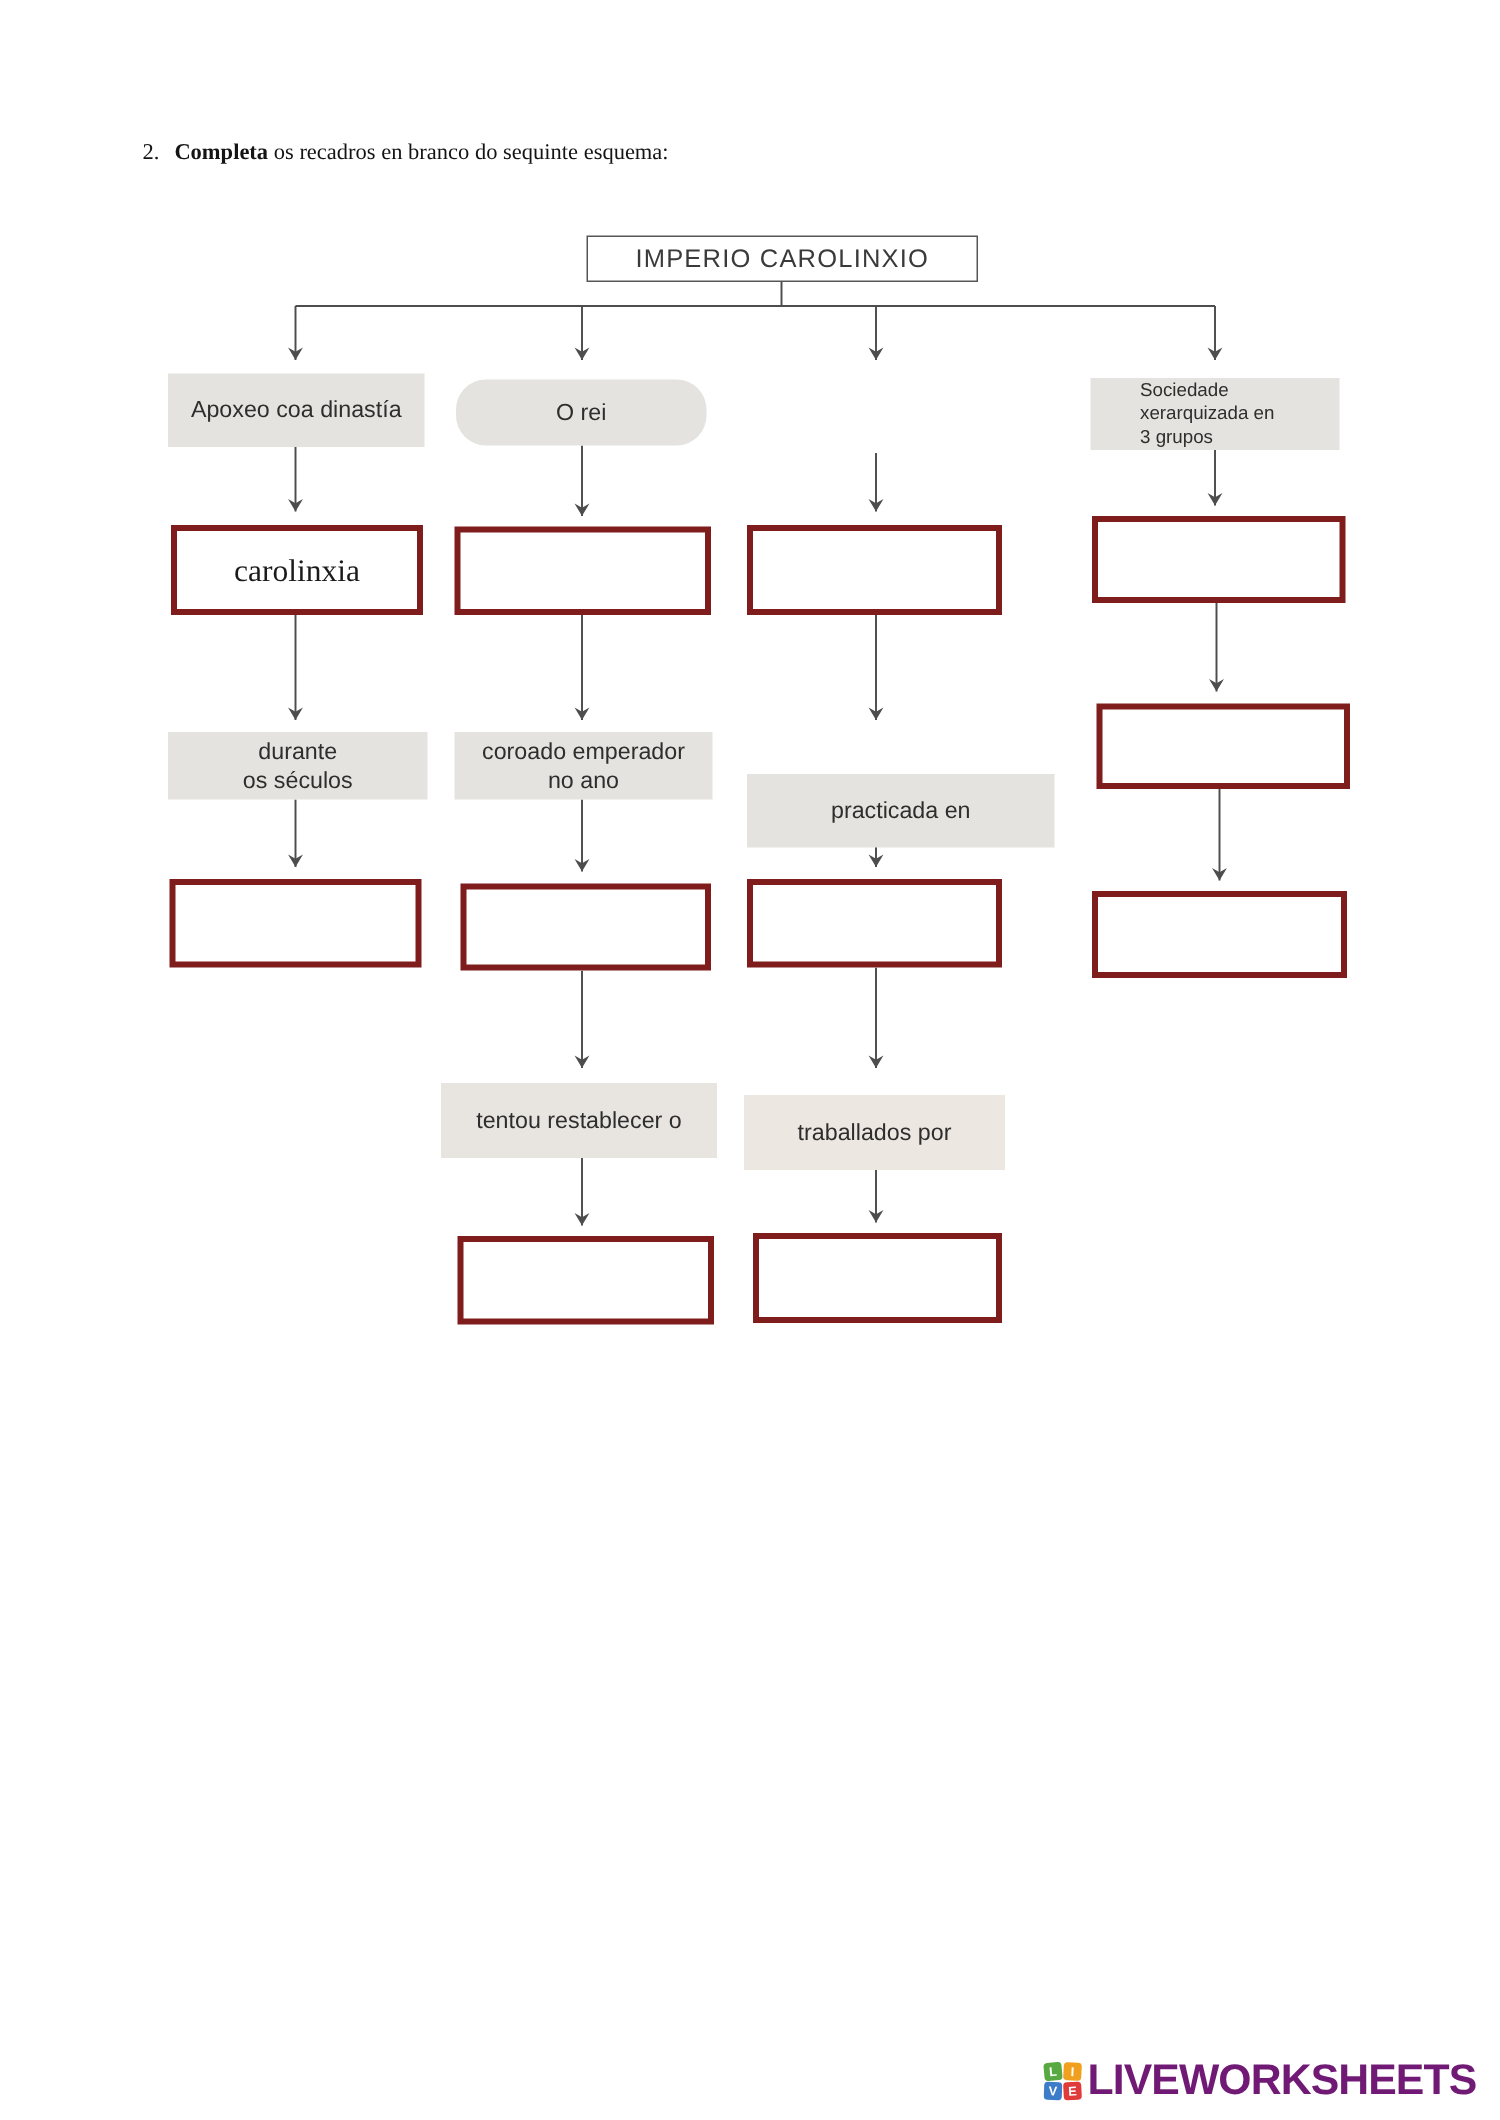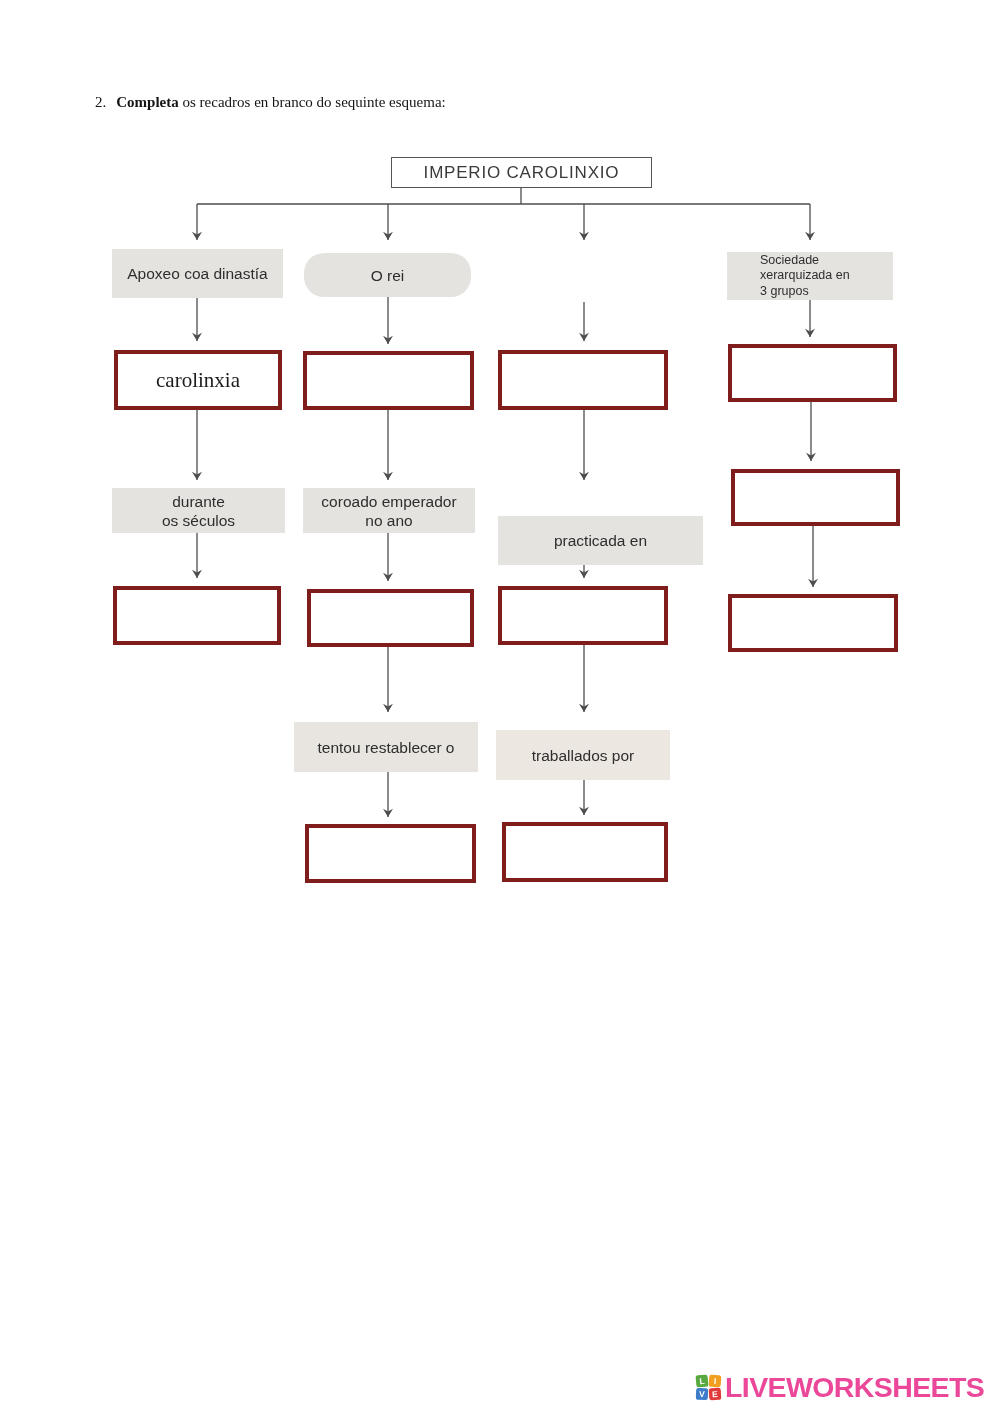--- a/index.html
+++ b/index.html
@@ -21,21 +21,21 @@
   .answer-box .ans-text{font-family:"Liberation Serif","DejaVu Serif",serif;font-size:21px;color:#1b1b1b;}
   .root-box{background:#ffffff;border:1.5px solid #565656;font-size:17px;letter-spacing:0.8px;color:#3a3a3a;}
   .logo{position:absolute;left:696px;top:1373px;display:flex;align-items:center;gap:2px;}
   .logo-grid{display:grid;grid-template-columns:12px 12px;grid-template-rows:12px 12px;gap:1px;margin-right:2px;}
   .sq{width:12px;height:12px;border-radius:2.5px;color:#fff;font-size:8.5px;font-weight:bold;
       display:flex;align-items:center;justify-content:center;line-height:1;}
   .sq-l{background:#58a942;transform:rotate(-5deg);}
   .sq-i{background:#f0a01e;transform:rotate(3deg);}
   .sq-v{background:#3d7cc9;transform:rotate(2deg);}
   .sq-e{background:#e03a3a;transform:rotate(-3deg);}
-  .brand{font-size:28.5px;font-weight:800;color:#ec4899;letter-spacing:-0.6px;line-height:1;}
+  .brand{font-size:28.5px;font-weight:800;color:#701a75;letter-spacing:-0.6px;line-height:1;}
 </style>
 </head>
 <body>
 
 <div class="page">
 
   <div class="question">
     <span class="qnum">2.</span><b>Completa</b><span> os recadros en branco do sequinte esquema:</span>
   </div>
 

